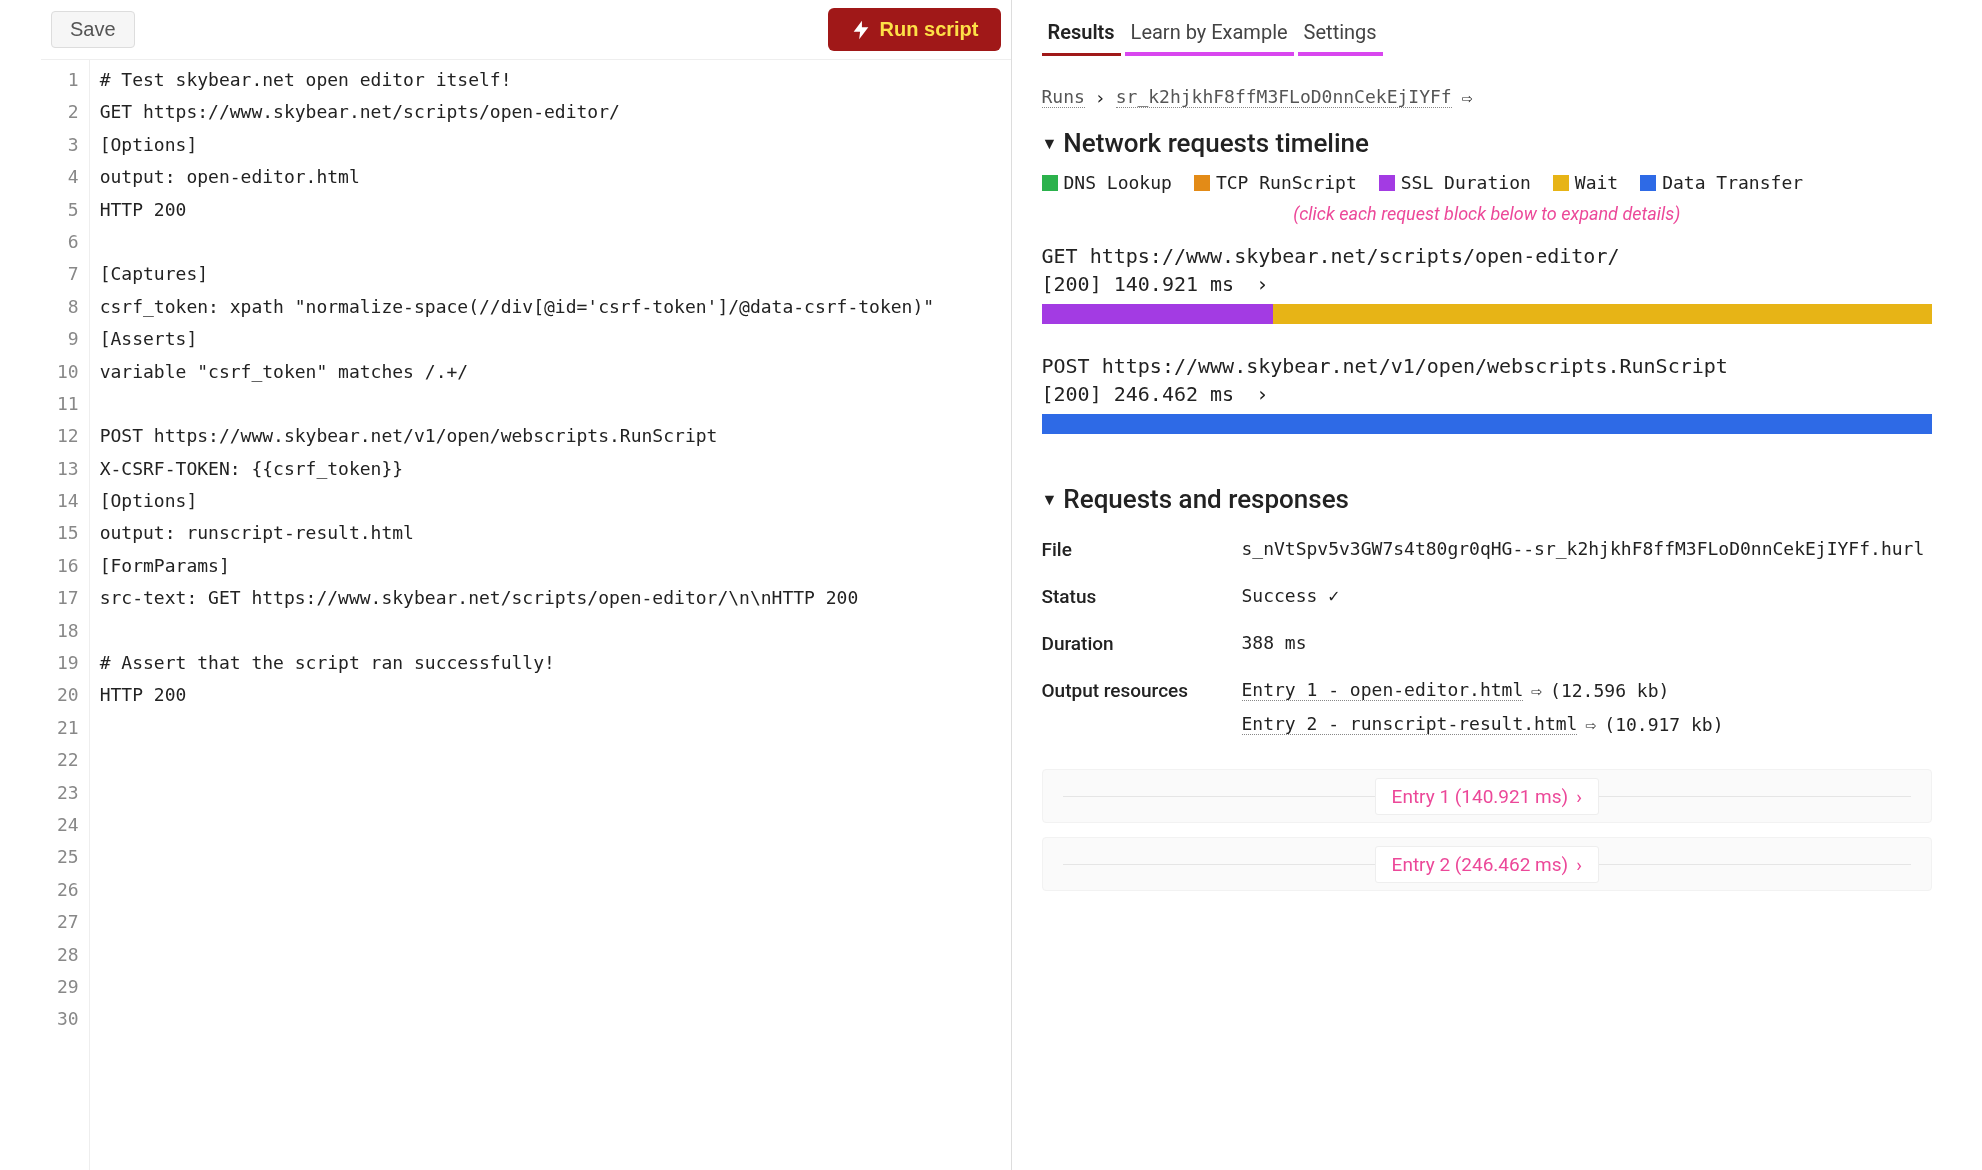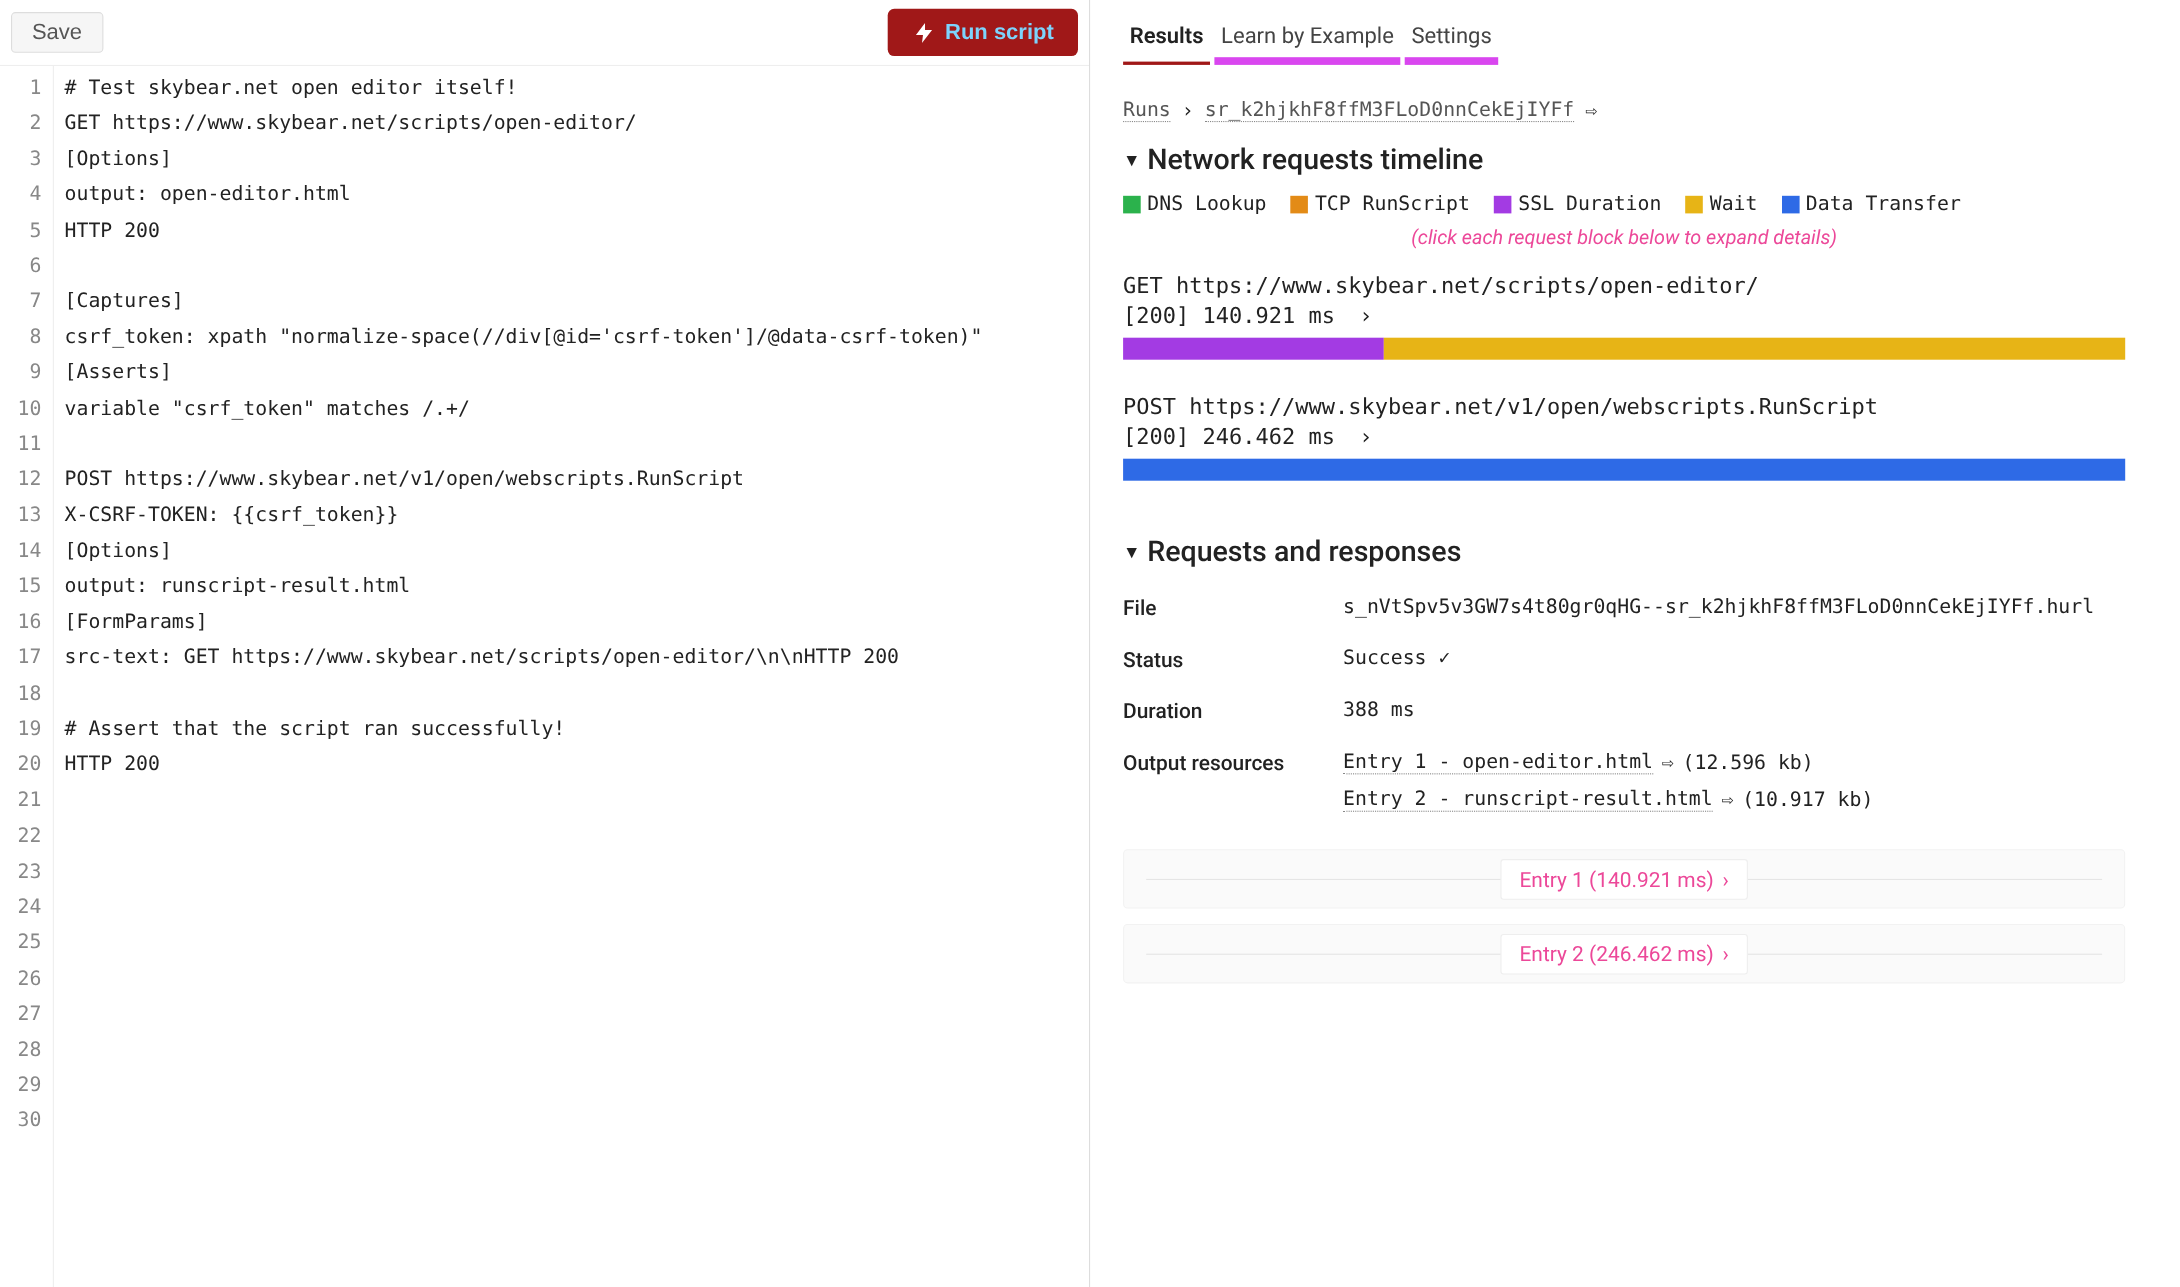--- a/index.html
+++ b/index.html
@@ -6,20 +6,21 @@
   body {
     font-family: -apple-system, BlinkMacSystemFont, "Segoe UI", Roboto, sans-serif;
     background: #fff;
     color: #222;
     overflow: hidden;
   }
   .app {
     display: flex;
     width: 100vw;
     height: 100vh;
+    padding-left: 41px;
   }
   .left-panel {
     width: 50%;
     display: flex;
     flex-direction: column;
     border-right: 1px solid #ddd;
   }
   .right-panel {
     width: 50%;
     display: flex;
@@ -39,21 +40,21 @@
     background: #f6f6f6;
     color: #555;
     font-size: 20px;
     padding: 6px 18px;
     border-radius: 4px;
     cursor: pointer;
   }
   .spacer { flex: 1; }
   .run-btn {
     background: #a01818;
-    color: #7dd3fc;
+    color: #fde047;
     border: none;
     font-size: 20px;
     font-weight: 600;
     padding: 10px 22px;
     border-radius: 6px;
     cursor: pointer;
     display: flex;
     align-items: center;
     gap: 8px;
   }
@@ -93,21 +94,21 @@
     color: #444;
     padding: 8px 6px;
     cursor: pointer;
     border-bottom: 3px solid transparent;
   }
   .tab.active {
     font-weight: 600;
     border-bottom: 3px solid #a01818;
     color: #222;
   }
-  .tab.other { border-bottom: 7px solid #d946ef; }
+  .tab.other { border-bottom: 4px solid #d946ef; }
   
   .crumbs {
     display: flex;
     align-items: center;
     gap: 10px;
     padding: 30px 30px 10px 30px;
     font-family: "Consolas", monospace;
     font-size: 18px;
   }
   .crumb-link {

